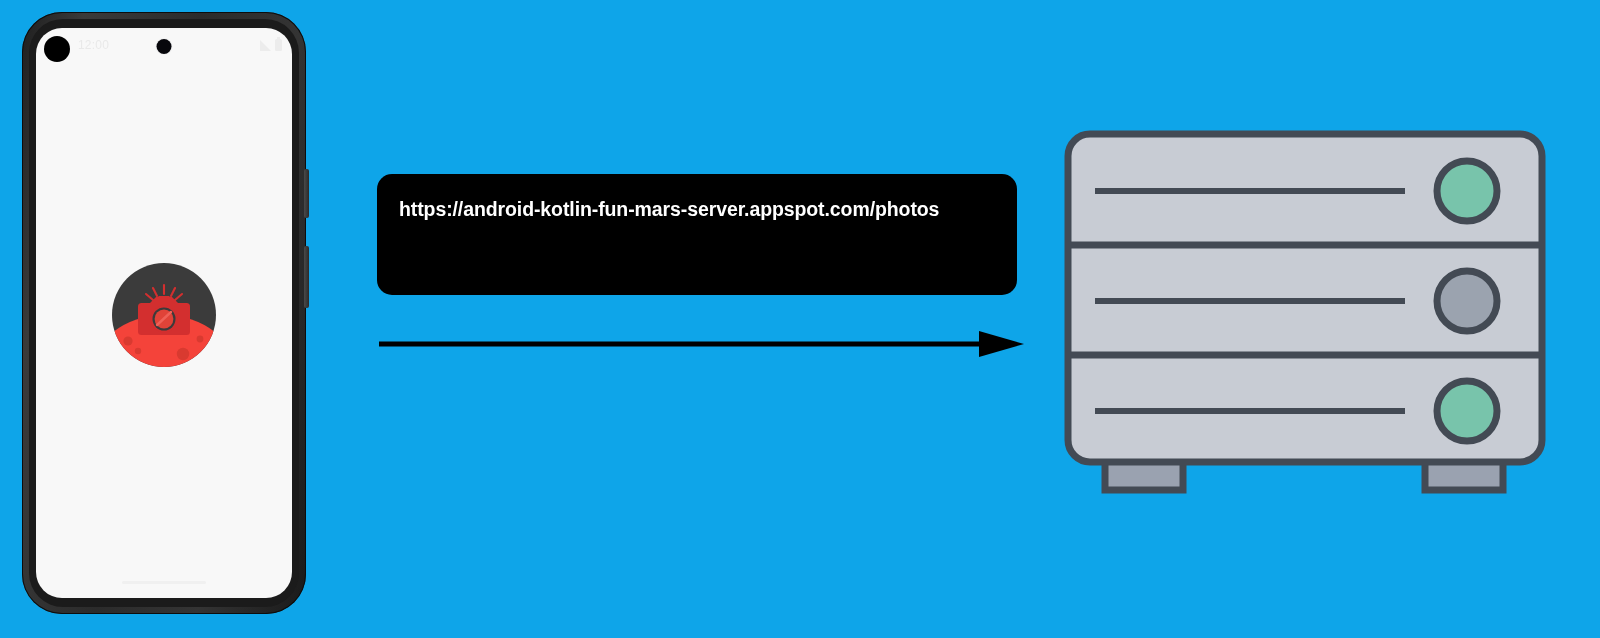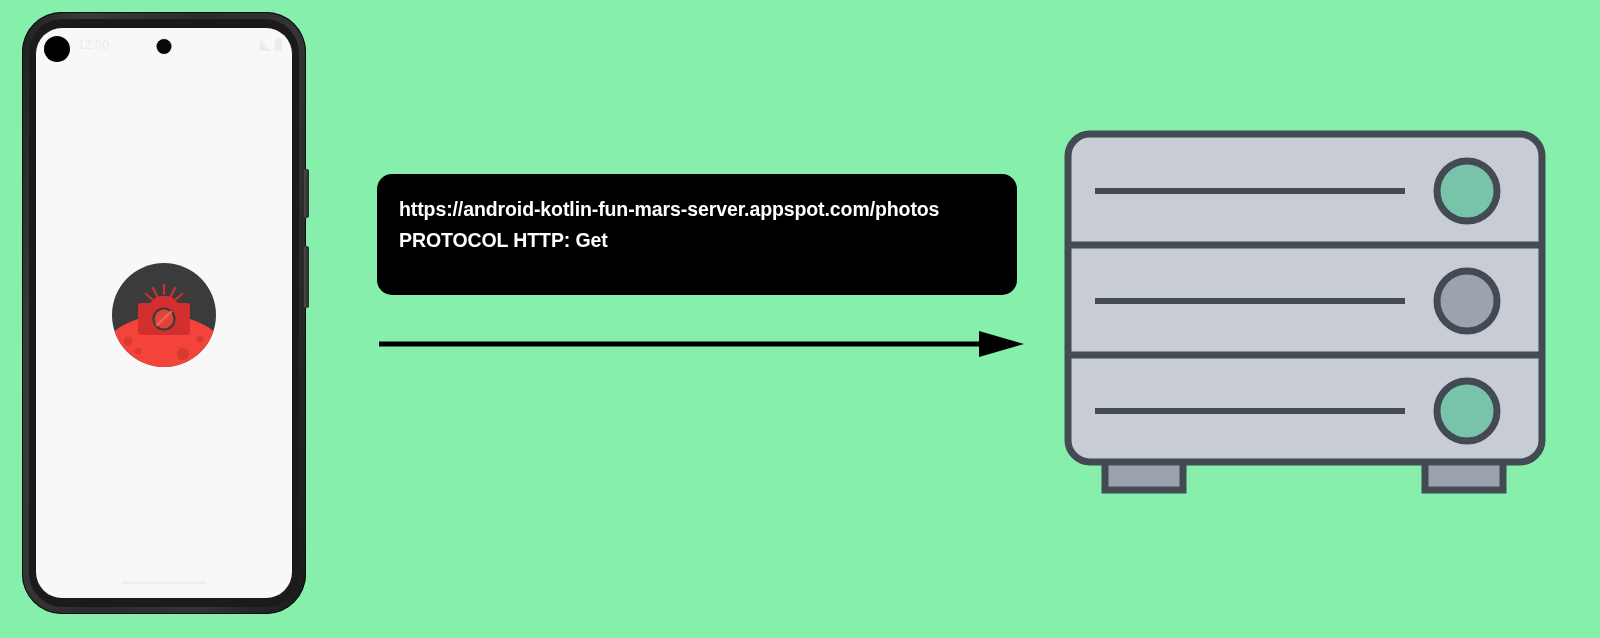--- a/index.html
+++ b/index.html
@@ -9,21 +9,21 @@
     background: #ffffff;
   }
   body {
     font-family: "Liberation Sans", sans-serif;
     -webkit-font-smoothing: antialiased;
   }
   #canvas {
     position: relative;
     width: 1600px;
     height: 638px;
-    background: #86efac;
+    background: #0ea5e9;
     overflow: hidden;
   }
 
   
   .phone {
     position: absolute;
     left: 22px;
     top: 12px;
     width: 284px;
     height: 602px;
@@ -259,21 +259,20 @@
           </g>
         </svg>
       </div>
 
       <div class="gesture-bar"></div>
     </div>
   </div>
 
   <div class="url-box">
     <div class="url-line"><span>https://android-kotlin-fun-mars-server.appspot.c</span><span>om/photos</span></div>
-    <div class="url-line">PROTOCOL HTTP: Get</div>
   </div>
 
   <div class="arrow">
     <svg viewBox="0 0 645 40" width="645" height="40" aria-hidden="true">
       <line x1="0" y1="20" x2="605" y2="20" stroke="#000000" stroke-width="5"></line>
       <path d="M600 7 L645 20 L600 33 Z" fill="#000000"></path>
     </svg>
   </div>
 
   <div class="server">

